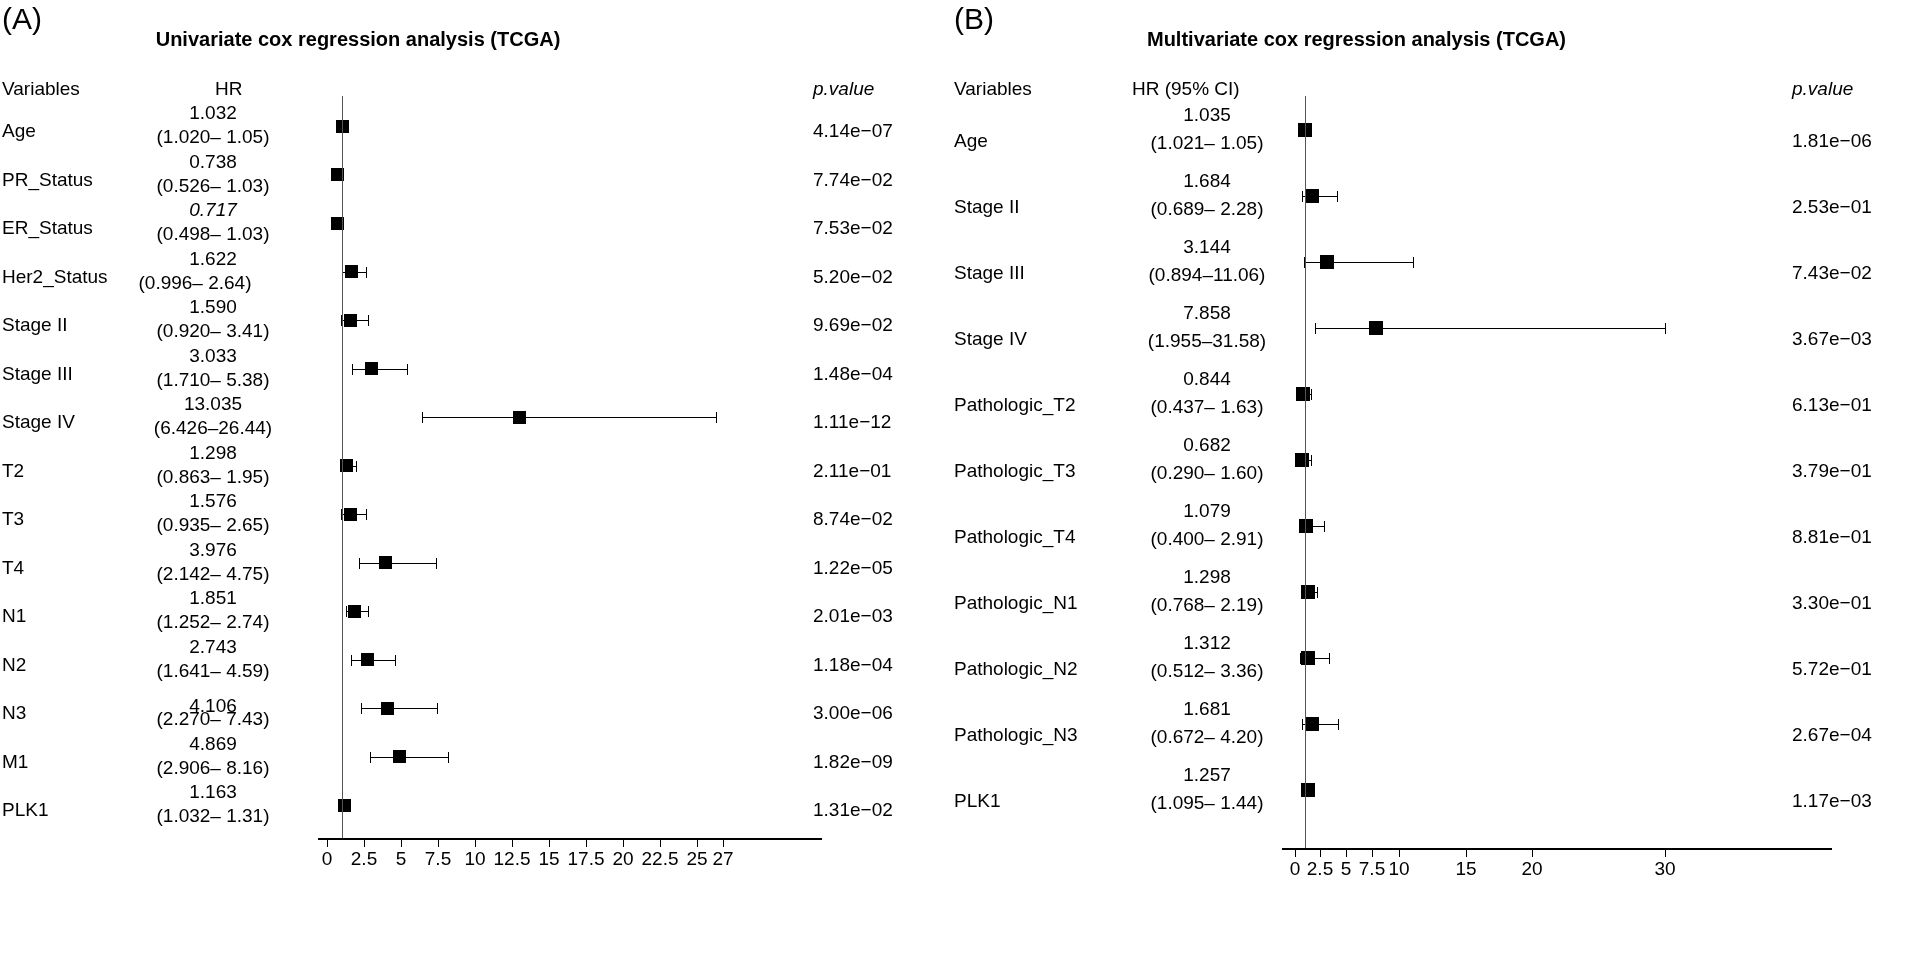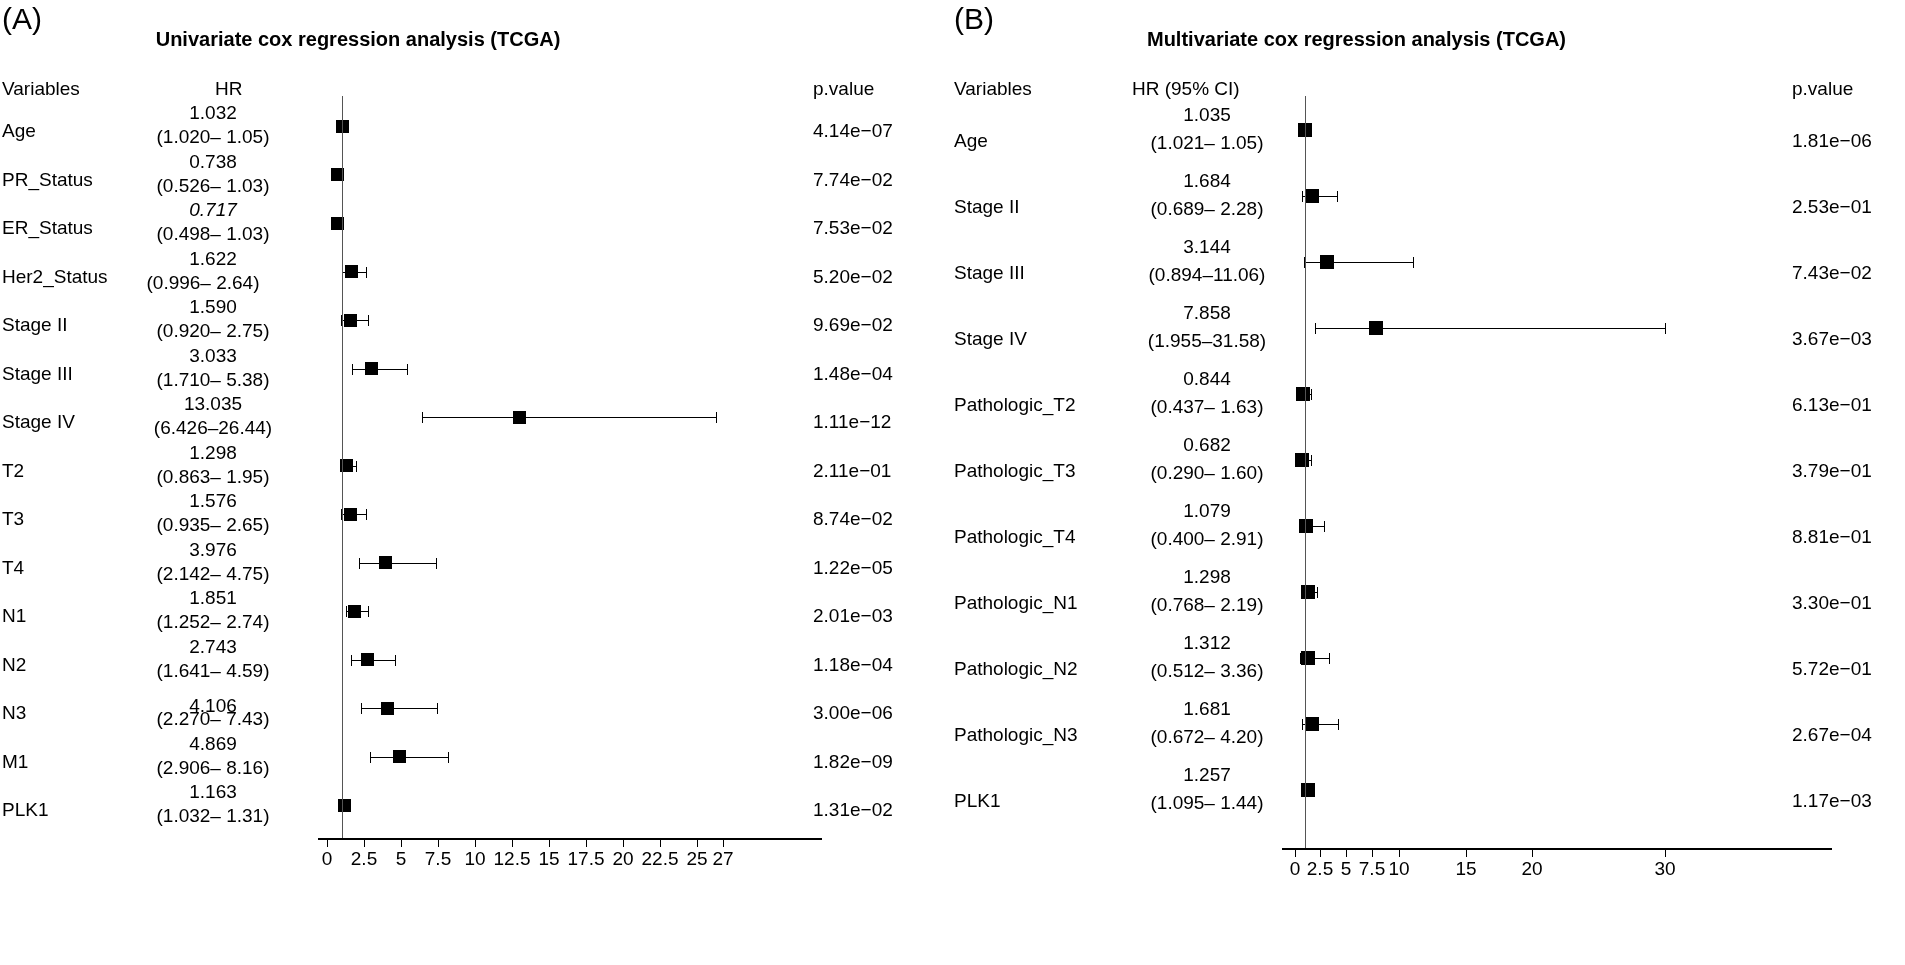--- a/index.html
+++ b/index.html
@@ -17,21 +17,21 @@
     font-size:30px;font-weight:400;letter-spacing:0px;
   }
   .panel-title{
     position:absolute;top:28px;left:0;width:100%;
     text-align:center;font-size:20px;font-weight:bold;
   }
   #panelA .panel-title{left:-118px;}
   #panelB .panel-title{left:-72px;}
 
   .hdr{position:absolute;font-size:19px;}
-  .hdr-italic{}
+  .hdr-italic{font-style:italic;}
 
   .rows{position:absolute;left:0;top:0;width:100%;height:100%;}
   .row-label{position:absolute;font-size:19px;white-space:nowrap;}
   .row-hr{position:absolute;font-size:19px;white-space:nowrap;text-align:center;}
   .row-ci{position:absolute;font-size:19px;white-space:nowrap;text-align:center;}
   .row-p{position:absolute;font-size:19px;white-space:nowrap;}
 
   .plot{position:absolute;}
   .axis-line{position:absolute;background:#000;}
   .vline{position:absolute;width:1px;background:#555;}
@@ -58,25 +58,25 @@
       <div class="row-label" style="left: 2px; top: 168.5px;">PR_Status</div>
       <div class="row-hr" style="left: 118px; width: 190px; top: 150.5px;">0.738</div>
       <div class="row-ci" style="left: 118px; width: 190px; top: 174.5px;">(0.526– 1.03)</div>
       <div class="row-p" style="left: 813px; top: 168.5px;">7.74e−02</div>
       <div class="row-label" style="left: 2px; top: 217px;">ER_Status</div>
       <div class="row-hr" style="left: 118px; width: 190px; top: 199px; font-style: italic;">0.717</div>
       <div class="row-ci" style="left: 118px; width: 190px; top: 223px;">(0.498– 1.03)</div>
       <div class="row-p" style="left: 813px; top: 217px;">7.53e−02</div>
       <div class="row-label" style="left: 2px; top: 265.5px;">Her2_Status</div>
       <div class="row-hr" style="left: 118px; width: 190px; top: 247.5px;">1.622</div>
-      <div class="row-ci" style="left: 108px; width: 190px; top: 271.5px;">(0.996– 2.64)</div>
+      <div class="row-ci" style="left: 100px; width: 190px; top: 271.5px;">(0.996– 2.64)</div>
       <div class="row-p" style="left: 813px; top: 265.5px;">5.20e−02</div>
       <div class="row-label" style="left: 2px; top: 314px;">Stage II</div>
       <div class="row-hr" style="left: 118px; width: 190px; top: 296px;">1.590</div>
-      <div class="row-ci" style="left: 118px; width: 190px; top: 320px;">(0.920– 2.75)</div>
+      <div class="row-ci" style="left: 118px; width: 190px; top: 320px;">(0.920– 3.41)</div>
       <div class="row-p" style="left: 813px; top: 314px;">9.69e−02</div>
       <div class="row-label" style="left: 2px; top: 362.5px;">Stage III</div>
       <div class="row-hr" style="left: 118px; width: 190px; top: 344.5px;">3.033</div>
       <div class="row-ci" style="left: 118px; width: 190px; top: 368.5px;">(1.710– 5.38)</div>
       <div class="row-p" style="left: 813px; top: 362.5px;">1.48e−04</div>
       <div class="row-label" style="left: 2px; top: 411px;">Stage IV</div>
       <div class="row-hr" style="left: 118px; width: 190px; top: 393px;">13.035</div>
       <div class="row-ci" style="left: 118px; width: 190px; top: 417px;">(6.426–26.44)</div>
       <div class="row-p" style="left: 813px; top: 411px;">1.11e−12</div>
       <div class="row-label" style="left: 2px; top: 459.5px;">T2</div>

